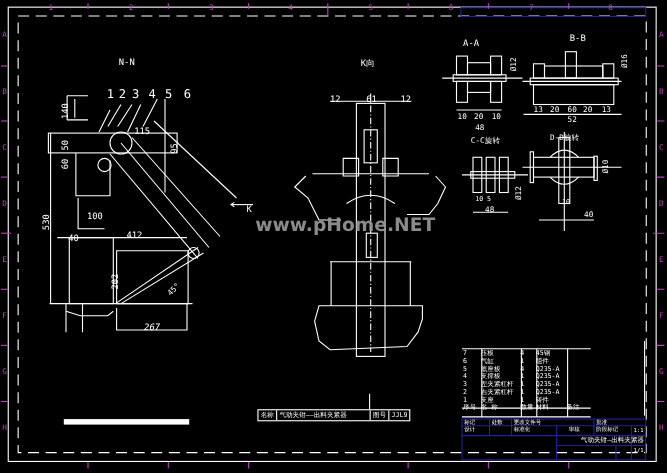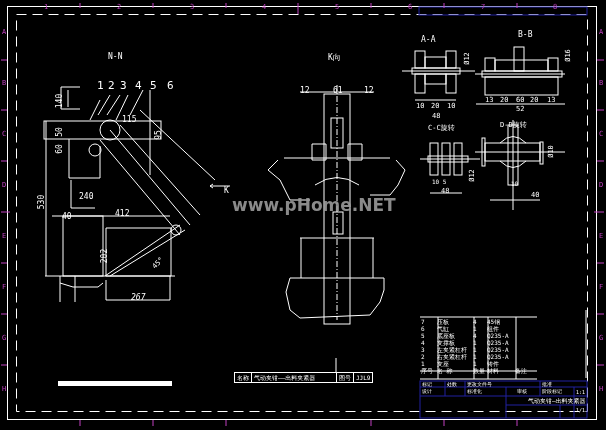--- a/index.html
+++ b/index.html
@@ -199,21 +199,21 @@
 <div class="lbl" style="left:120px;top:80px;font-size:11px;">3</div>
 <div class="lbl" style="left:135px;top:80px;font-size:11px;">4</div>
 <div class="lbl" style="left:150px;top:80px;font-size:11px;">5</div>
 <div class="lbl" style="left:167px;top:80px;font-size:11px;">6</div>
 <div class="lbl" style="left:53px;top:97px;transform:rotate(-90deg);">140</div>
 <div class="lbl" style="left:55px;top:128px;transform:rotate(-90deg);">50</div>
 <div class="lbl" style="left:55px;top:145px;transform:rotate(-90deg);">60</div>
 <div class="lbl" style="left:35px;top:198px;transform:rotate(-90deg);">530</div>
 <div class="lbl" style="left:122px;top:116px;">115</div>
 <div class="lbl" style="left:154px;top:131px;transform:rotate(-90deg);">95</div>
-<div class="lbl" style="left:79px;top:193px;">240</div>
+<div class="lbl" style="left:79px;top:193px;">100</div>
 <div class="lbl" style="left:62px;top:213px;">40</div>
 <div class="lbl" style="left:115px;top:210px;">412</div>
 <div class="lbl" style="left:98px;top:252px;transform:rotate(-90deg);">202</div>
 <div class="lbl" style="left:152px;top:260px;transform:rotate(-45deg);font-size:7px;">45°</div>
 <div class="lbl" style="left:131px;top:294px;font-style:italic;">267</div>
 <div class="lbl" style="left:224px;top:187px;">K</div>
 
 <div class="lbl" style="left:328px;top:54px;">K向</div>
 <div class="lbl" style="left:300px;top:87px;">12</div>
 <div class="lbl" style="left:333px;top:87px;">61</div>

